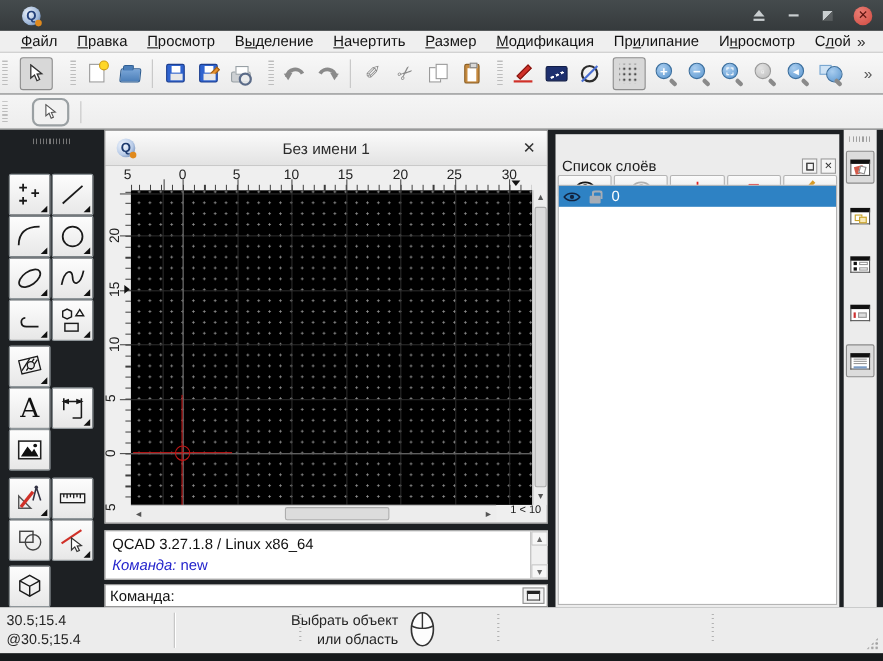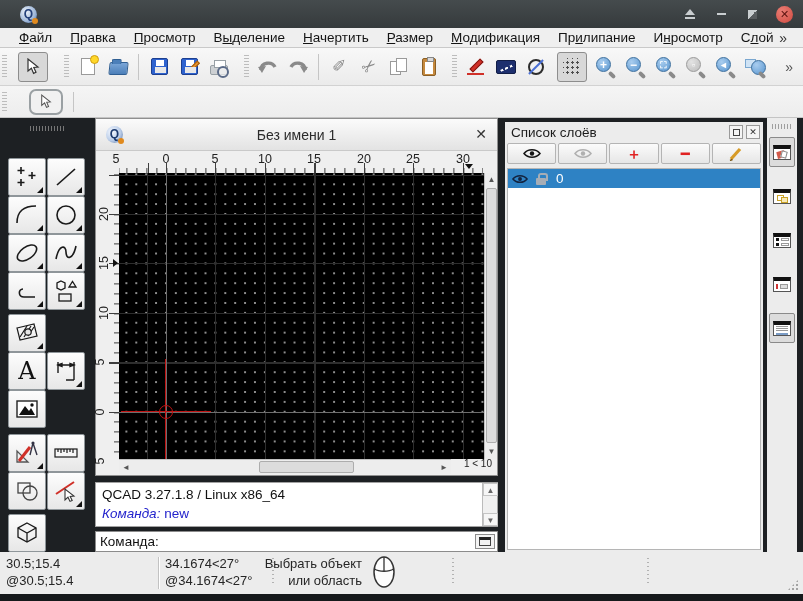--- a/index.html
+++ b/index.html
@@ -162,21 +162,21 @@
   #hist-scroll .arr{width:15px;height:13px;font-size:8px;color:#666;text-align:center;line-height:13px;border:1px solid #c5c5c5;background:#f6f6f6;}
   #hist-scroll .arr.dn{position:absolute;bottom:0;}
   #cmdline{position:absolute;left:95px;top:413px;width:403px;height:21px;background:#fff;border:1px solid #8c8c8c;
     font-size:13.5px;color:#111;display:flex;align-items:center;padding-left:4px;}
   #cmd-btn{position:absolute;right:2px;top:2px;width:20px;height:15px;border:1px solid #8c8c8c;background:#f3f3f3;
     display:flex;align-items:center;justify-content:center;}
   #cmd-btn i{width:12px;height:9px;border:1px solid #444;border-top:3px solid #222;display:block;}
 
   
   #layer-panel{position:absolute;left:505px;top:4px;width:258px;height:430px;background:#ececec;}
-  #lp-header{height:20px;display:flex;align-items:center;font-size:13.5px;color:#1c1c1c;padding-left:6px;}
+  #lp-header{height:36px;display:flex;align-items:flex-end;font-size:13.5px;color:#1c1c1c;padding-left:6px;}
   #lp-header .hbtns{margin-left:auto;display:flex;gap:3px;margin-right:3px;}
   .hbtn{width:14px;height:14px;border:1px solid #9a9a9a;background:#f5f5f5;display:flex;align-items:center;justify-content:center;font-size:9px;color:#333;}
   .hbtn .rest{width:7px;height:7px;position:relative;}
   .hbtn .rest::before{content:"";position:absolute;left:0;bottom:0;width:5px;height:5px;border:1px solid #444;background:#f5f5f5;}
   .hbtn .rest::after{content:"";position:absolute;right:0;top:0;width:5px;height:5px;border:1px solid #444;}
   #lp-toolbar{height:23px;display:flex;gap:2px;padding:1px 2px;}
   .lbtn{flex:1;background:linear-gradient(#fbfbfb,#e6e6e6);border:1px solid #b4b4b4;border-radius:2px;
     display:flex;align-items:center;justify-content:center;font-weight:bold;}
   .plus{color:#e02222;font-size:15px;line-height:1;}
   .minus{color:#e02222;font-size:15px;line-height:1;}
@@ -638,24 +638,20 @@
     </div>
   </div>
 </div>
 
 <div id="statusbar">
   <div class="two" style="left:6px;">
     <div>30.5;15.4</div>
     <div>@30.5;15.4</div>
   </div>
   <span class="ssep" style="left:158px;"></span>
-  <div class="two" style="left:165px;">
-    <div>34.1674&lt;27°</div>
-    <div>@34.1674&lt;27°</div>
-  </div>
   <span class="dsep" style="left:272px;"></span>
   <div id="hint">Выбрать объект или область</div>
   <svg id="mouse-ic" width="24" height="34" viewBox="0 0 24 34">
     <ellipse cx="12" cy="17" rx="10" ry="15" fill="#fdfdfd" stroke="#333" stroke-width="1.5"></ellipse>
     <path d="M12 2 V16 M2.5 14 C7 17,17 17,21.5 14" fill="none" stroke="#333" stroke-width="1.3"></path>
   </svg>
   <span class="dsep" style="left:452px;"></span>
   <span class="dsep" style="left:647px;"></span>
   <span id="grip"></span>
 </div>

